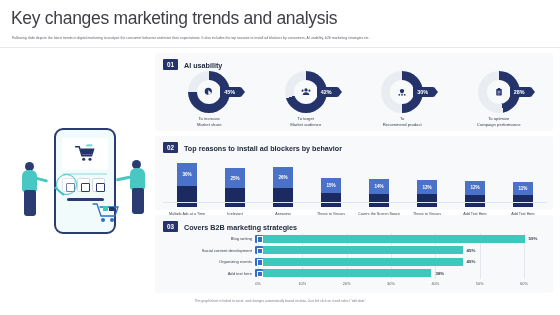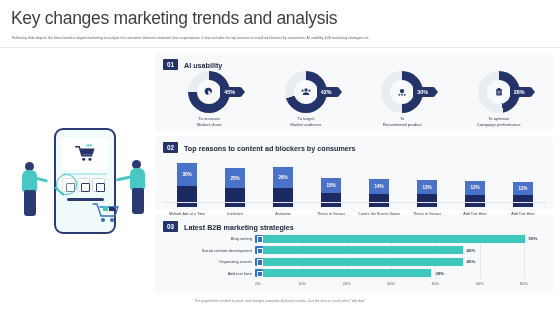--- a/index.html
+++ b/index.html
@@ -294,21 +294,21 @@
           <span>To optimize</span><br>
           <span>Campaign performance</span>
         </div>
       </div>
     </div>
   </div>
 
   <div class="panel" id="panel2">
     <div class="sec-head">
       <div class="num-badge">02</div>
-      <div class="sec-title">Top reasons to content ad blockers by consumers</div>
+      <div class="sec-title">Top reasons to install ad blockers by behavior</div>
     </div>
     <div class="vbar-area" id="vbar-area">
         <div class="vbar-cell" style="position: relative;">
           <div class="vbar-stack">
             <div class="vbar-top" style="height: 22.88px;">30%</div>
             <div class="vbar-bot" style="height: 21.12px;"></div>
           </div>
           <div class="vbar-label" style="position: absolute; top: 56px;">Multiple Ads at a Time</div>
         </div>
         <div class="vbar-cell" style="position: relative;">
@@ -360,21 +360,21 @@
           </div>
           <div class="vbar-label" style="position: absolute; top: 56px;">Add Text Here</div>
         </div>
       </div>
     <div class="vbar-axis"></div>
   </div>
 
   <div class="panel" id="panel3">
     <div class="sec-head">
       <div class="num-badge">03</div>
-      <div class="sec-title">Latest B2B marketing strategies</div>
+      <div class="sec-title">Covers B2B marketing strategies</div>
     </div>
     <div class="hbar-area">
       <div class="hgrid" id="hgrid">
           <span style="left: 0px;"></span>
           <span style="left: 44.3333px;"></span>
           <span style="left: 88.6667px;"></span>
           <span style="left: 133px;"></span>
           <span style="left: 177.333px;"></span>
           <span style="left: 221.667px;"></span>
           <span style="left: 266px;"></span>

